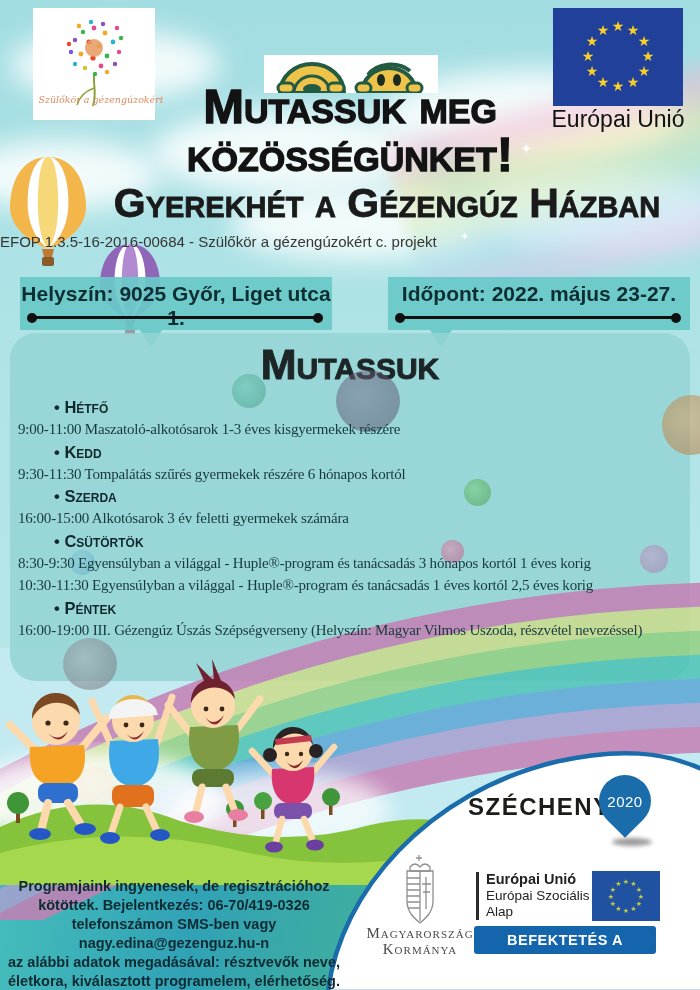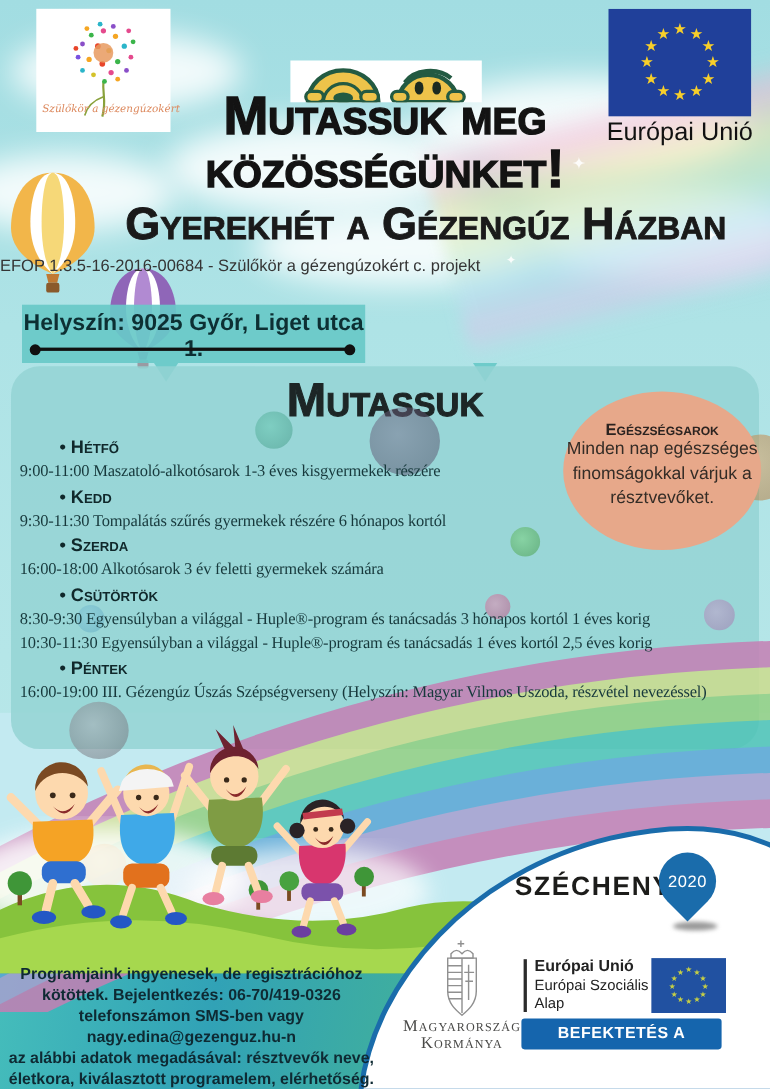--- a/index.html
+++ b/index.html
@@ -182,20 +182,24 @@
   <div class="title t1">Mutassuk meg</div>
   <div class="title t2">közösségünket!</div>
   <div class="subtitle">Gyerekhét a Gézengúz Házban</div>
   <div class="efop">EFOP 1.3.5-16-2016-00684 - Szülőkör a gézengúzokért c. projekt</div>
 
   <div class="banner" style="left:20px;width:312px;">
     <div class="txt">Helyszín: 9025 Győr, Liget utca 1.</div>
     <div class="rule" style="left:10px;width:290px;"></div>
   </div>
   <div class="tail" style="left:140px;"></div>
+  <div class="banner" style="left:388px;width:302px;">
+    <div class="txt">Időpont: 2022. május 23-27.</div>
+    <div class="rule" style="left:10px;width:280px;"></div>
+  </div>
   <div class="tail" style="left:430px;"></div>
 
   <div class="scene"></div>
   <div class="panel"></div>
 
   <div class="scrib" style="left:232px;top:374px;width:34px;height:34px;background:radial-gradient(circle at 40% 40%,#5fc4a8,#2f8a73);opacity:.45;"></div>
   <div class="scrib" style="left:336px;top:370px;width:64px;height:62px;background:radial-gradient(circle at 40% 40%,#7a6e8c,#4e4560);opacity:.5;"></div>
   <div class="scrib" style="left:662px;top:395px;width:58px;height:60px;background:radial-gradient(circle at 40% 40%,#e09a55,#b06a28);opacity:.5;"></div>
   <div class="scrib" style="left:464px;top:479px;width:27px;height:27px;background:radial-gradient(circle at 40% 40%,#79d07a,#3e9440);opacity:.55;"></div>
   <div class="scrib" style="left:441px;top:540px;width:23px;height:23px;background:radial-gradient(circle at 40% 40%,#e68ab0,#bb4e7f);opacity:.55;"></div>
@@ -216,34 +220,28 @@
     </g>
   </svg>
 
   <div class="programs-title">Mutassuk</div>
   <div class="plist">
     <div class="pday">Hétfő</div>
     <div class="pevent">9:00-11:00 Maszatoló-alkotósarok 1-3 éves kisgyermekek részére</div>
     <div class="pday">Kedd</div>
     <div class="pevent">9:30-11:30 Tompalátás szűrés gyermekek részére 6 hónapos kortól</div>
     <div class="pday">Szerda</div>
-    <div class="pevent">16:00-18:00 Alkotósarok 3 év feletti gyermekek számára</div>
+    <div class="pevent">16:00-15:00 Alkotósarok 3 év feletti gyermekek számára</div>
     <div class="pday">Csütörtök</div>
     <div class="pevent">8:30-9:30 Egyensúlyban a világgal - Huple®-program és tanácsadás 3 hónapos kortól 1 éves korig</div>
     <div class="pevent">10:30-11:30 Egyensúlyban a világgal - Huple®-program és tanácsadás 1 éves kortól 2,5 éves korig</div>
     <div class="pday">Péntek</div>
     <div class="pevent">16:00-19:00 III. Gézengúz Úszás Szépségverseny (Helyszín: Magyar Vilmos Uszoda, részvétel nevezéssel)</div>
   </div>
 
-  <div class="health">
-    <div class="health-title">Egészségsarok</div>
-    <div class="health-line" style="top:44px;">Minden nap egészséges</div>
-    <div class="health-line" style="top:66px;">finomságokkal várjuk a</div>
-    <div class="health-line" style="top:88px;">résztvevőket.</div>
-  </div>
 
   <svg class="abs" style="left:0;top:635px;z-index:7;" width="700" height="250" viewBox="0 0 700 250">
     <defs>
         <filter id="soft">
           <feGaussianBlur stdDeviation="10"></feGaussianBlur>
         </filter>
       </defs>
     <ellipse cx="95" cy="165" rx="130" ry="48" fill="#ffffff" opacity=".85" filter="url(#soft)"></ellipse>
     <ellipse cx="280" cy="175" rx="110" ry="40" fill="#ffffff" opacity=".7" filter="url(#soft)"></ellipse>
     <path d="M0 192 Q 90 150 180 186 Q 280 216 370 190 Q 430 176 500 196 L 700 200 L 700 250 L 0 250 Z" fill="#86c33c"></path>

